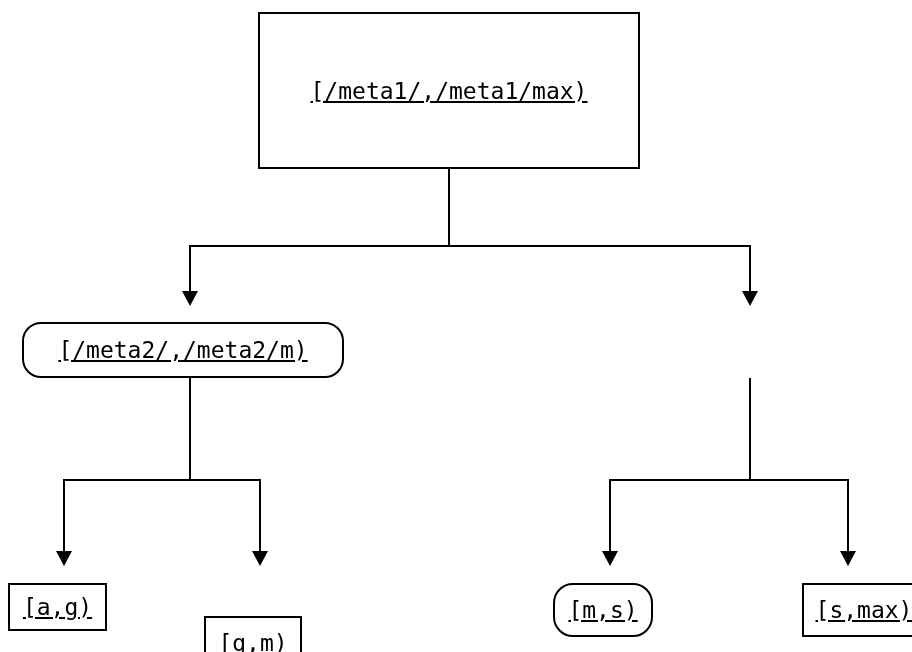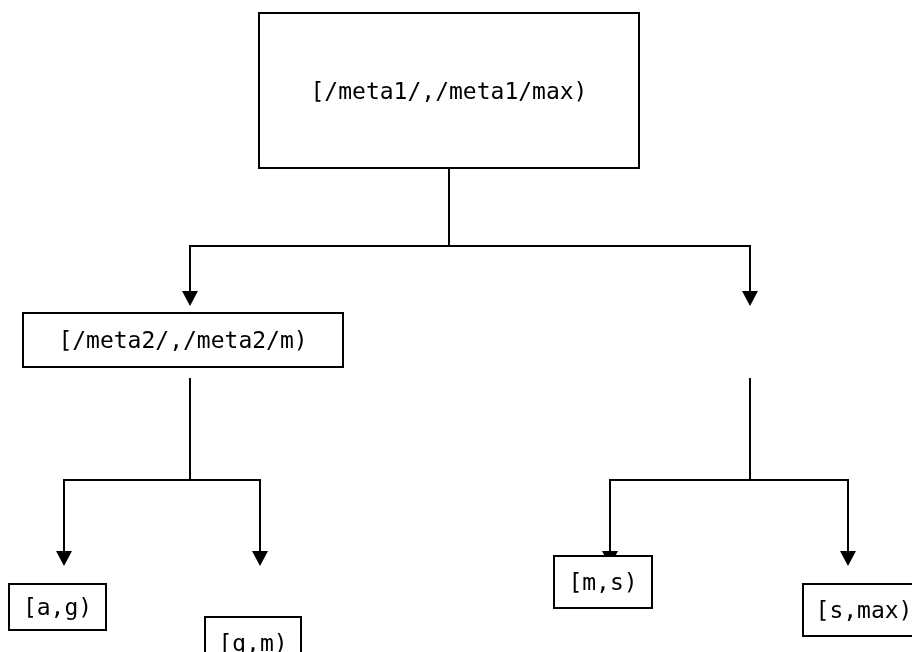--- a/index.html
+++ b/index.html
@@ -28,27 +28,28 @@
     border: 2px solid #000000;
     background: #ffffff;
     display: flex;
     align-items: center;
     justify-content: center;
     font-size: 23px;
     font-weight: 500;
     color: #000000;
     white-space: pre;
     letter-spacing: 0;
+    text-decoration: underline;
   }
   .node-root        { left: 258px; top: 12px;  width: 382px; height: 157px; }
-  .node-left-child  { left: 22px;  top: 312px; width: 322px; height: 56px; }
+  .node-left-child  { left: 22px;  top: 322px; width: 322px; height: 56px; border-radius: 19px; }
   .node-right-child { left: 582px; top: 322px; width: 323px; height: 56px; }
   .node-leaf-1      { left: 8px;   top: 583px; width: 99px;  height: 48px; text-align: right; }
   .node-leaf-2      { left: 204px; top: 583px; width: 98px;  height: 54px; margin-top: 33px; }
-  .node-leaf-3      { left: 553px; top: 555px; width: 100px; height: 54px; }
+  .node-leaf-3      { left: 553px; top: 583px; width: 100px; height: 54px; border-radius: 20px; }
   .node-leaf-4      { left: 778px; top: 583px; width: 124px; height: 54px; margin-left: 24px; }
 </style>
 </head>
 <body>
 
 <div class="canvas">
 
   <svg class="edges-layer" width="912" height="652" viewBox="0 0 912 652" xmlns="http://www.w3.org/2000/svg">
     <g stroke="#000000" stroke-width="2" fill="none">
 

